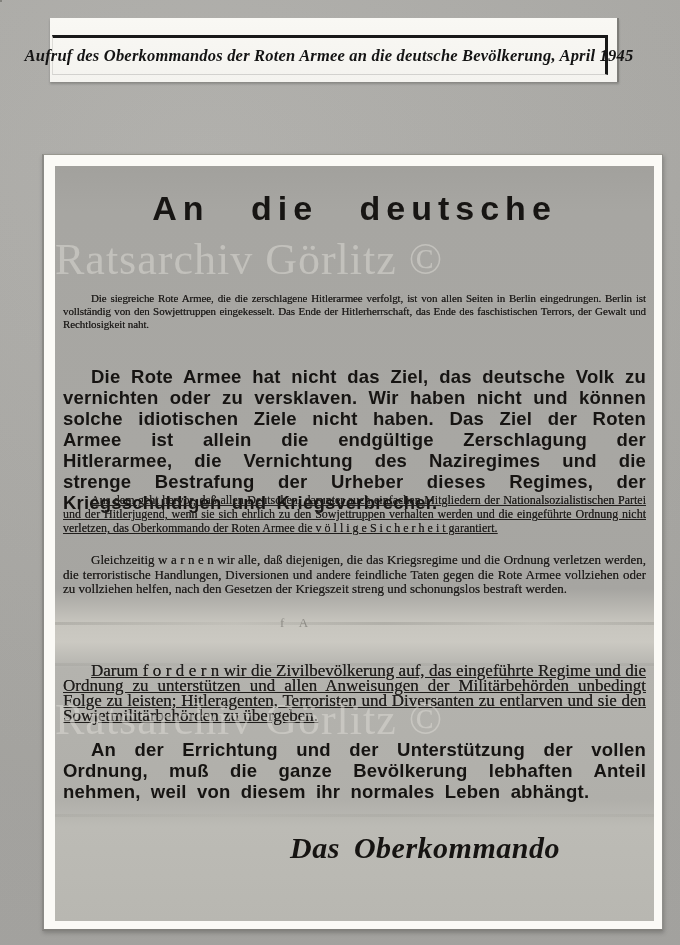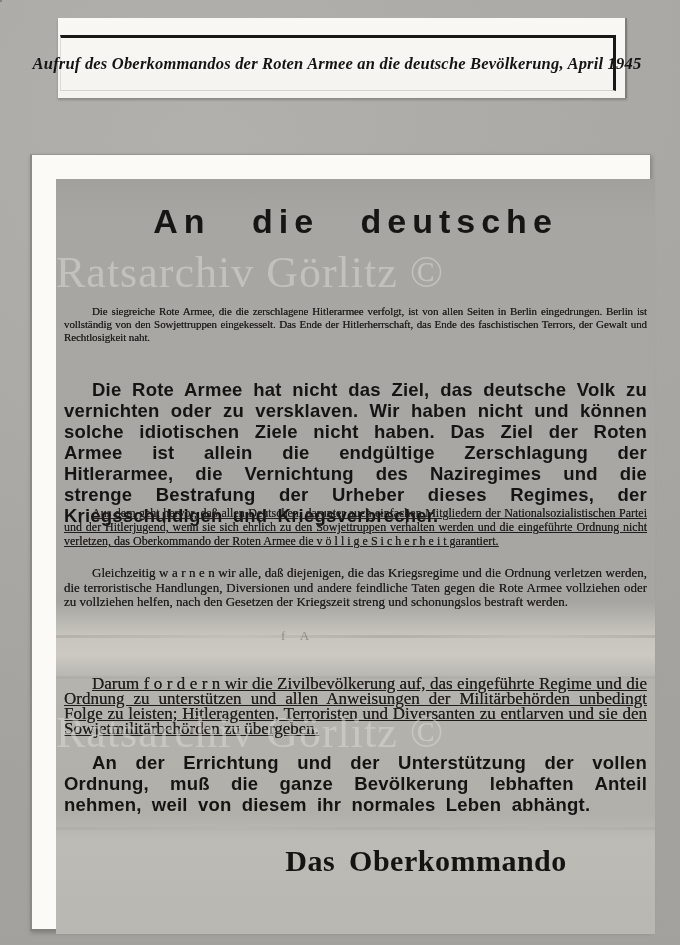--- a/index.html
+++ b/index.html
@@ -17,38 +17,38 @@
       322px 7px 0 1px #55544f, 14px 12px 0 #83827d, 602px 22px 0 #8c8b86,
       -310px 93px 0 #8a8984, -210px 118px 0 #908f8a, 118px 105px 0 #8d8c87,
       278px 128px 0 #8a8984, -110px 140px 0 #93928d, 238px 92px 0 #98979她2,
       -314px 200px 0 #8b8a85, -318px 395px 0 #92918c, 338px 292px 0 #8e8d88,
       341px 512px 0 #8a8984, -312px 635px 0 #90 8f8a, -317px 795px 0 #8d8c87,
       343px 745px 0 #918f8a, -25px 930px 0 #85847f, -225px 933px 0 #8e8d88,
       125px 936px 0 #8a8984, 315px 930px 0 #8c8b86, 230px 938px 0 #918f8a;
   }
   
   #caption-label{
-    position:absolute; left:58px; top:18px; width:567px; height:80px;
+    position:absolute; left:50px; top:18px; width:567px; height:64px;
     background:linear-gradient(180deg,#f9f8f4,#f4f3ef);
     border-right:2px solid #7e7d79; box-shadow:0 2px 2px rgba(70,70,66,.35);text-decoration:underline;
   }
   #caption-frame{
     position:absolute; left:2px; right:9px; top:17px; bottom:7px;
     border-top:3px solid #181818; border-right:3px solid #181818;
     border-left:1px solid rgba(24,24,24,.12); border-bottom:1px solid rgba(24,24,24,.15);
     display:flex; align-items:center; justify-content:center;
   }
   #caption-text{
     font-style:italic; font-weight:bold; font-size:16.5px; color:#141414;
     letter-spacing:.2px; white-space:nowrap;
   }
   
   #photo{
-    position:absolute; left:30px; top:154px; width:621px; height:777px;
-    background:#fbfaf6; box-sizing:border-box; padding:24px;
+    position:absolute; left:42px; top:154px; width:621px; height:777px;
+    background:#fbfaf6; box-sizing:border-box; padding:11px;
     border-left:2px solid #8b8a86; border-top:1px solid #98978f;
     border-bottom:2px solid #82817d; border-right:1px solid #8f8e8a;
     box-shadow:1px 2px 4px rgba(50,50,46,.3);
   }
   #document-paper{
     position:relative; width:599px; height:755px; overflow:hidden; color:#1e1c1a;
     background:linear-gradient(180deg,
       #a2a19d 0%, #a7a6a2 6%, #a8a7a3 38%, #a6a5a1 56%,
       #c7c5be 60.5%, #cbc9c2 63%, #b4b3ae 66.5%,
       #b0afaa 84%, #bcbbb5 87.5%, #b8b7b1 100%);
@@ -82,21 +82,21 @@
   #crease-fragment{
     position:absolute;top:449px;left:225px;font-size:13px;color:#2a2825;opacity:.35;
     letter-spacing:6px;filter:blur(.4px);text-align:left;width:200px;
   }
   #demand-paragraph{top:497px;font-size:17px;line-height:15px;text-decoration:underline;}
   #appeal-paragraph{top:573px;}
   
   #signature{
     position:absolute;top:663px;left:195px;width:350px;text-align:center;
     font-family:"Liberation Serif",serif;font-weight:bold;font-size:30px;
-    line-height:37px;color:#161412;letter-spacing:.5px;word-spacing:6px;
+    line-height:37px;color:#161412;letter-spacing:.5px;word-spacing:6px;font-style:italic;
   }
   
   .crease-band{position:absolute;left:0;width:100%;height:3px;background:
     linear-gradient(90deg,rgba(90,90,85,.18),rgba(90,90,85,.05) 30%,rgba(90,90,85,.2) 55%,rgba(90,90,85,.06) 80%,rgba(90,90,85,.18));}
   #crease-top{top:456px;}
   #crease-bottom{top:497px;opacity:.5;}
   #crease-sig{top:648px;opacity:.4;}
 </style>
 </head>
 <body>

